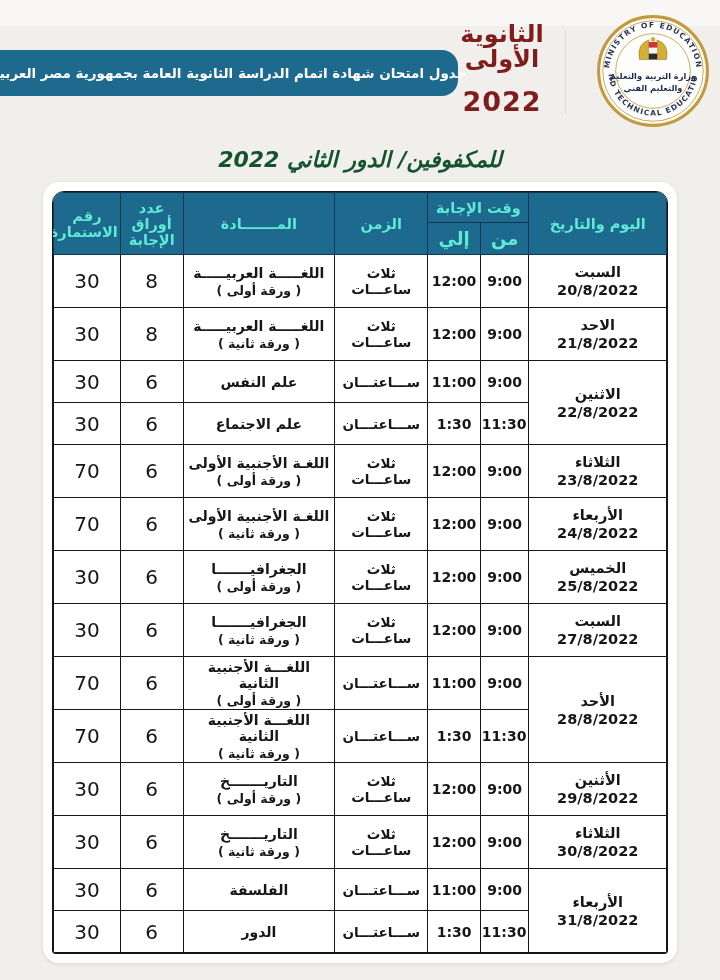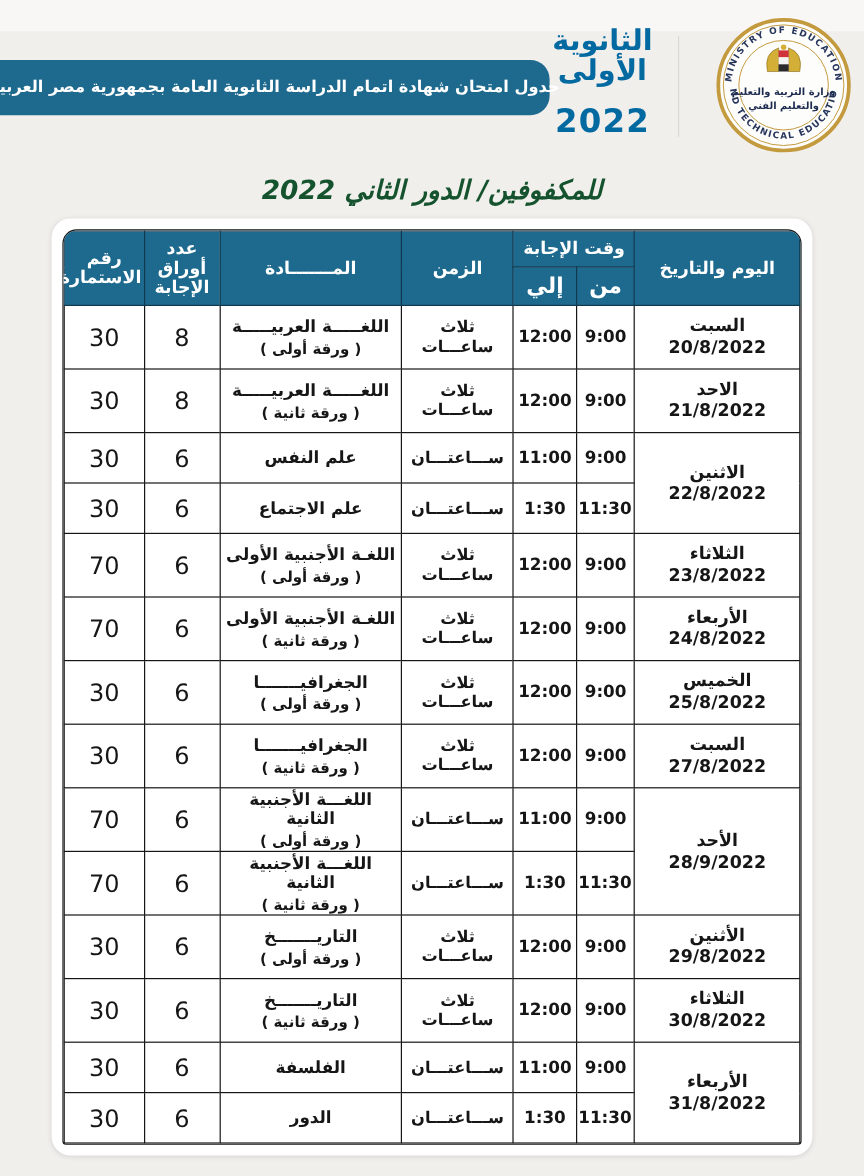--- a/index.html
+++ b/index.html
@@ -15,41 +15,41 @@
   .hdr-topstrip { position:absolute; top:0; left:0; right:0; height:26px; background:#f8f7f5; }
   .banner {
     position:absolute; left:0; top:50px; width:458px; height:46px;
     background:#1e6a8e; border-radius:0 16px 16px 0;
     color:#fff; font-weight:bold; font-size:13.5px;
     display:flex; align-items:center; justify-content:center;
     padding:0 14px; direction:rtl; white-space:nowrap;
   }
   .logo2022 {
     position:absolute; right:168px; top:22px; width:100px; text-align:center;
-    color:#0369a1; font-weight:bold; direction:rtl; line-height:1.04;
+    color:#7f1d1d; font-weight:bold; direction:rtl; line-height:1.04;
   }
   .logo2022 .l { font-size:24px; }
   .logo2022 .yr { font-size:27px; letter-spacing:1px; margin-top:16px; }
   .vdiv { position:absolute; right:154px; top:30px; width:1px; height:84px; background:#dcdad6; }
   .seal { position:absolute; right:10px; top:14px; }
   
   .title {
     height:42px; line-height:40px; text-align:center; direction:rtl;
     font-size:22px; font-weight:bold; color:#14532d;font-style:italic;
   }
   
   .card {
     width:634px; margin:0 auto; background:#fff;
     border-radius:16px; padding:9px;
     box-shadow:0 1px 4px rgba(0,0,0,.10);
   }
   .frame { border:1.5px solid #161616; border-radius:12px 12px 3px 3px; overflow:hidden; }
   table { width:100%; border-collapse:collapse; direction:rtl; table-layout:fixed; }
   th,td { border:1px solid #161616; text-align:center; vertical-align:middle; padding:1px 2px; }
-  thead th { background:#1e6a8e; color:#ffffff; font-weight:bold; font-size:14.5px; border-color:#10384f; }
+  thead th { background:#1e6a8e; color:#5eead4; font-weight:bold; font-size:14.5px; border-color:#10384f; }
   thead tr.h1 th { height:30px; }
   thead tr.h2 th { height:32px; font-size:18px; }
   col.c-day   { width:136px; }
   col.c-from  { width:48px; }
   col.c-to    { width:52px; }
   col.c-dur   { width:92px; }
   col.c-subj  { width:150px; }
   col.c-sheet { width:62px; }
   col.c-form  { width:66px; }
   tbody tr.tall  { height:53px; }
@@ -285,21 +285,21 @@
                 <div class="s2">( ورقة ثانية )</div>
               </div>
             </td>
             <td class="num"><span>6</span></td>
             <td class="num"><span>30</span></td>
           </tr>
           <tr class="tall">
             <td class="day" rowspan="2">
               <div>
                 <div class="dayname">الأحد</div>
-                <div class="date" dir="ltr">28/9/2022</div>
+                <div class="date" dir="ltr">28/8/2022</div>
               </div>
             </td>
             <td class="time"><span class="sr-dir" dir="ltr">9:00</span></td>
             <td class="time"><span class="sr-dir" dir="ltr">11:00</span></td>
             <td class="dur"><span>ســـاعتـــان</span></td>
             <td class="subject">
               <div>
                 <div class="s1">اللغـــة الأجنبية الثانية</div>
                 <div class="s2">( ورقة أولى )</div>
               </div>

